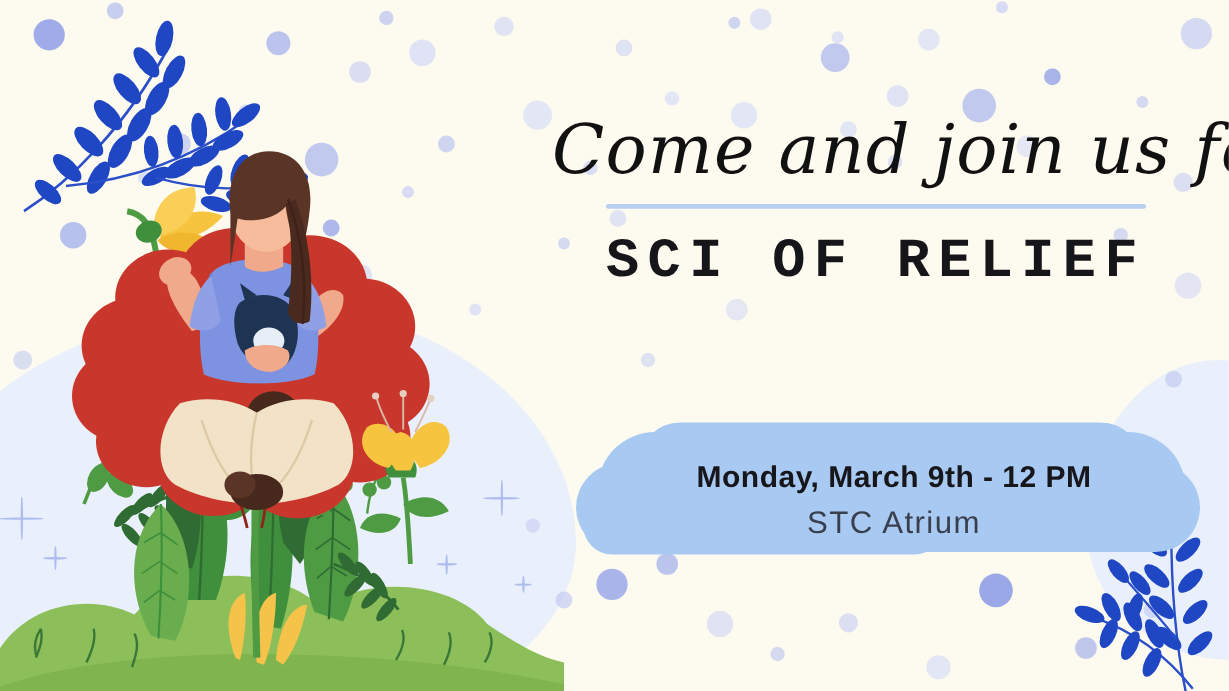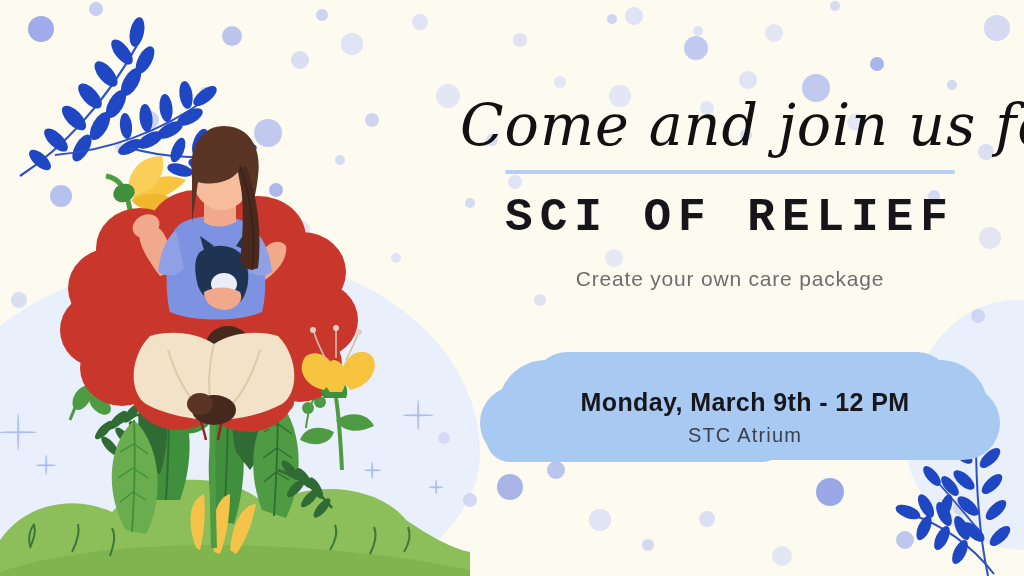--- a/index.html
+++ b/index.html
@@ -72,21 +72,21 @@
 
   #brush-text{position:absolute;left:0;top:0;width:530px;height:130px;
     display:flex;flex-direction:column;align-items:center;justify-content:center;}
   #date-line{
     font-family:"Liberation Sans",sans-serif;font-weight:700;
     font-size:25px;letter-spacing:.4px;color:#17161b;white-space:nowrap;
   }
   #venue-line{
     margin-top:7px;
     font-family:"Liberation Sans",sans-serif;font-weight:400;
-    font-size:20px;letter-spacing:1.2px;color:#3a3f4d;
+    font-size:26px;letter-spacing:1.2px;color:#3a3f4d;
   }
 
   
   #art{position:absolute;left:0;top:0;width:470px;height:576px;}
 </style>
 </head>
 <body>
 
 <div id="poster">
 
@@ -437,21 +437,20 @@
       <ellipse cx="74" cy="68" rx="5.5" ry="12" transform="rotate(-40 74 68)"></ellipse>
       <ellipse cx="70" cy="88" rx="5.5" ry="12" transform="rotate(18 70 88)"></ellipse>
     </g>
   </svg>
 
   <div id="text-col">
     <div id="script-title">Come and join us for:</div>
     <div id="rule"></div>
     <div id="headline">SCI OF RELIEF</div>
     <div id="subtitle">
-      <div>Create your own care package</div>
     </div>
   </div>
 
   <div id="brush-wrap">
     <div class="brush" id="brush-a"></div>
     <div class="brush" id="brush-b"></div>
     <div class="brush" id="brush-c"></div>
     <div class="brush" id="brush-d"></div>
     <div class="brush" id="brush-e"></div>
     <div id="brush-text">

